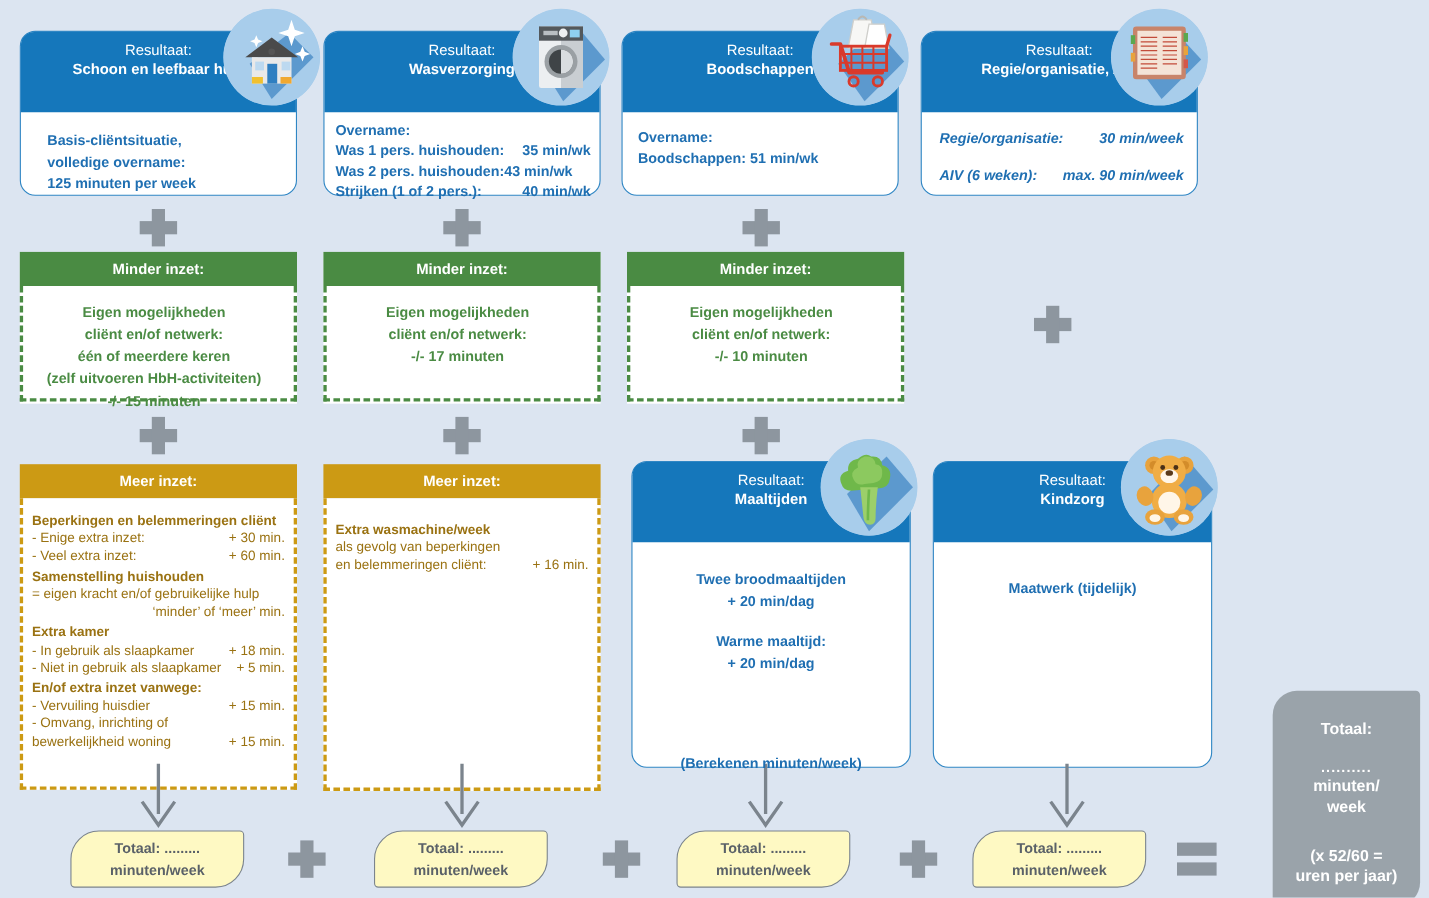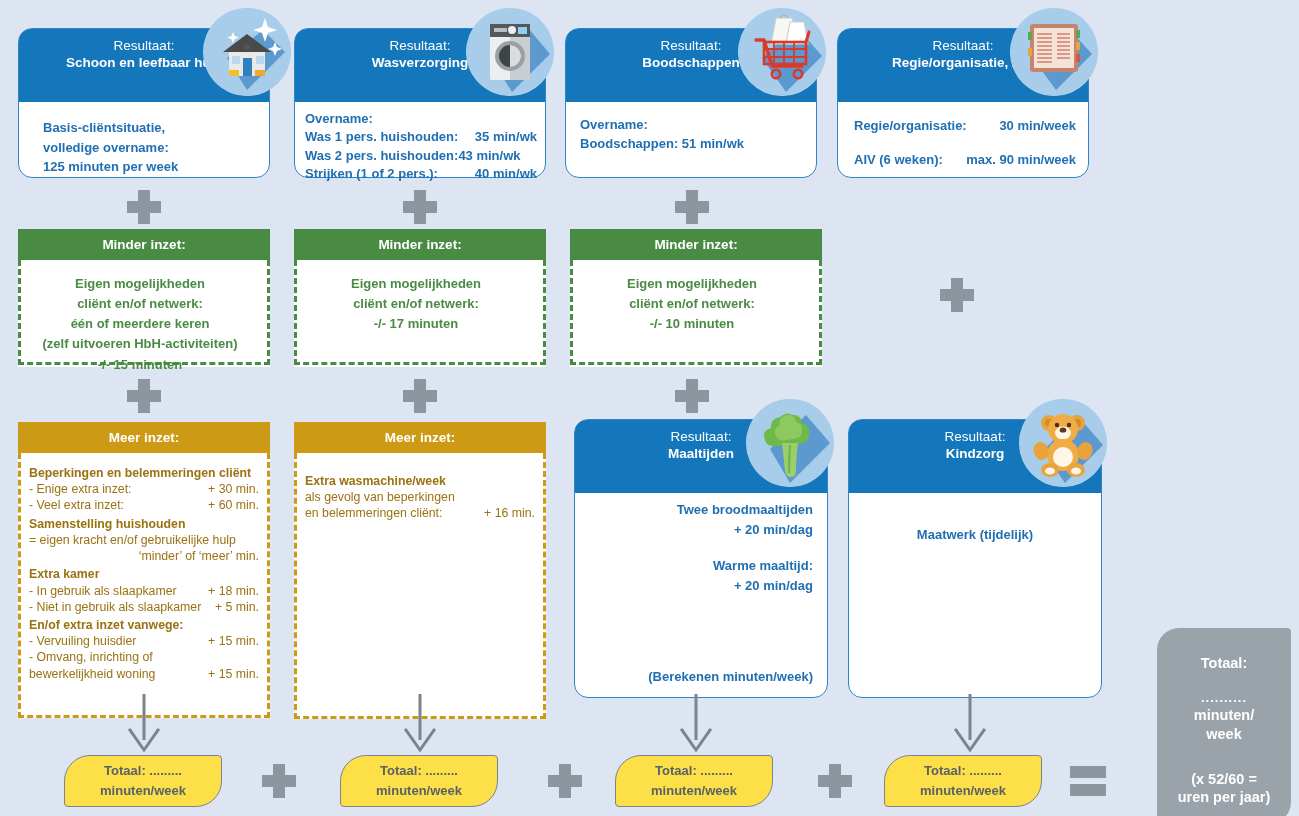--- a/index.html
+++ b/index.html
@@ -112,21 +112,21 @@
   .eq{position:absolute;}
   .eq span{position:absolute;left:0;width:36px;height:12px;background:#8d969f;display:block;}
   .eq span.a{top:0;}
   .eq span.b{top:18px;}
 
   
   .arrow{position:absolute;}
 
   
   .flag{
-    background:#fde047;
+    background:#fef9c3;
     border:1.5px solid #7b848d;
     border-radius:26px 4px 26px 4px;
     color:#5a6168;
     font-size:13px;
     font-weight:700;
     text-align:center;
     display:flex;
     flex-direction:column;
     justify-content:center;
     line-height:1.55;
@@ -249,21 +249,21 @@
       <circle cx="38" cy="66" r="4.2" fill="none" stroke="#d93a2b" stroke-width="2.6"></circle>
       <circle cx="60" cy="66" r="4.2" fill="none" stroke="#d93a2b" stroke-width="2.6"></circle>
     </svg>
   </div>
 
   <div class="abs card" style="left:837px;top:28px;width:252px;height:150px;">
     <div class="hdr" style="height:56px;">
       <div class="l1">Resultaat:</div>
       <div class="l2">Regie/organisatie, AIV</div>
     </div>
-    <div class="body" style="padding-top:14px;padding-left:16px;padding-right:12px;">
+    <div class="body" style="padding-top:14px;padding-left:16px;padding-right:12px;font-style:italic;">
       <div style="display:flex;justify-content:space-between;">
         <span>Regie/organisatie:</span>
         <span>30 min/week</span>
       </div>
       <div style="height:14px;"></div>
       <div style="display:flex;justify-content:space-between;">
         <span>AIV (6 weken):</span>
         <span>max. 90 min/week</span>
       </div>
     </div>
@@ -393,21 +393,21 @@
           <span class="val">+  16 min.</span>
         </div>
     </div>
   </div>
 
   <div class="abs card" style="left:574px;top:419px;width:254px;height:279px;">
     <div class="hdr" style="height:56px;">
       <div class="l1">Resultaat:</div>
       <div class="l2">Maaltijden</div>
     </div>
-    <div class="body" style="text-align:right;padding-top:7px;line-height:1.5;">
+    <div class="body" style="text-align:center;padding-top:24px;line-height:1.5;">
       <div>Twee broodmaaltijden</div>
       <div>+ 20 min/dag</div>
       <div style="height:17px;"></div>
       <div>Warme maaltijd:</div>
       <div>+ 20 min/dag</div>
       <div style="height:72px;"></div>
       <div>(Berekenen minuten/week)</div>
     </div>
   </div>
   <div class="bubble" style="left:746px;top:399px;">

